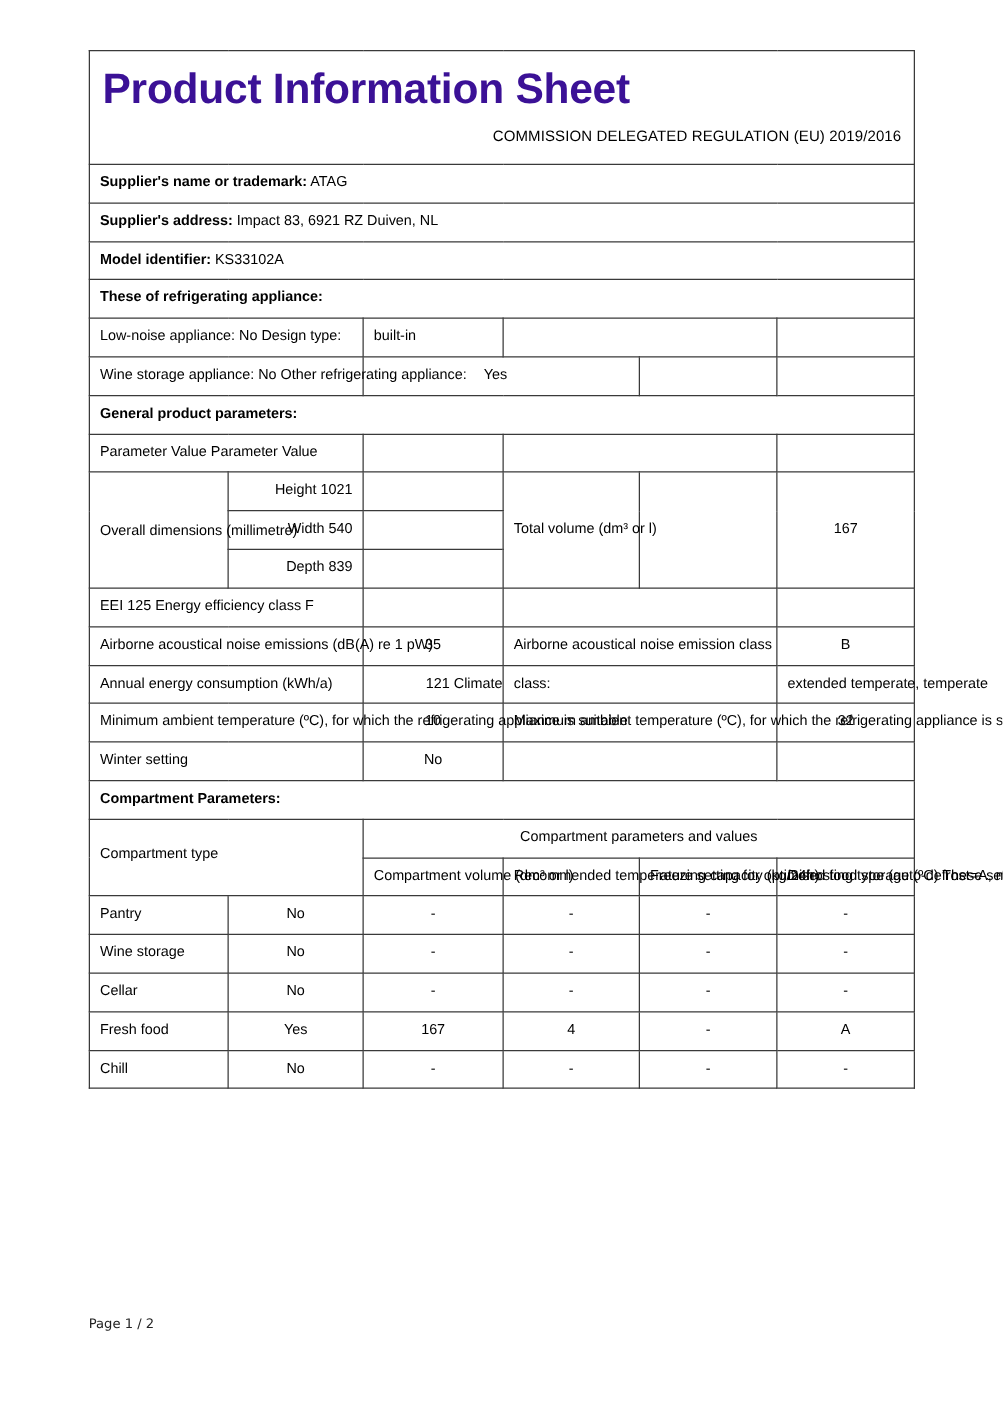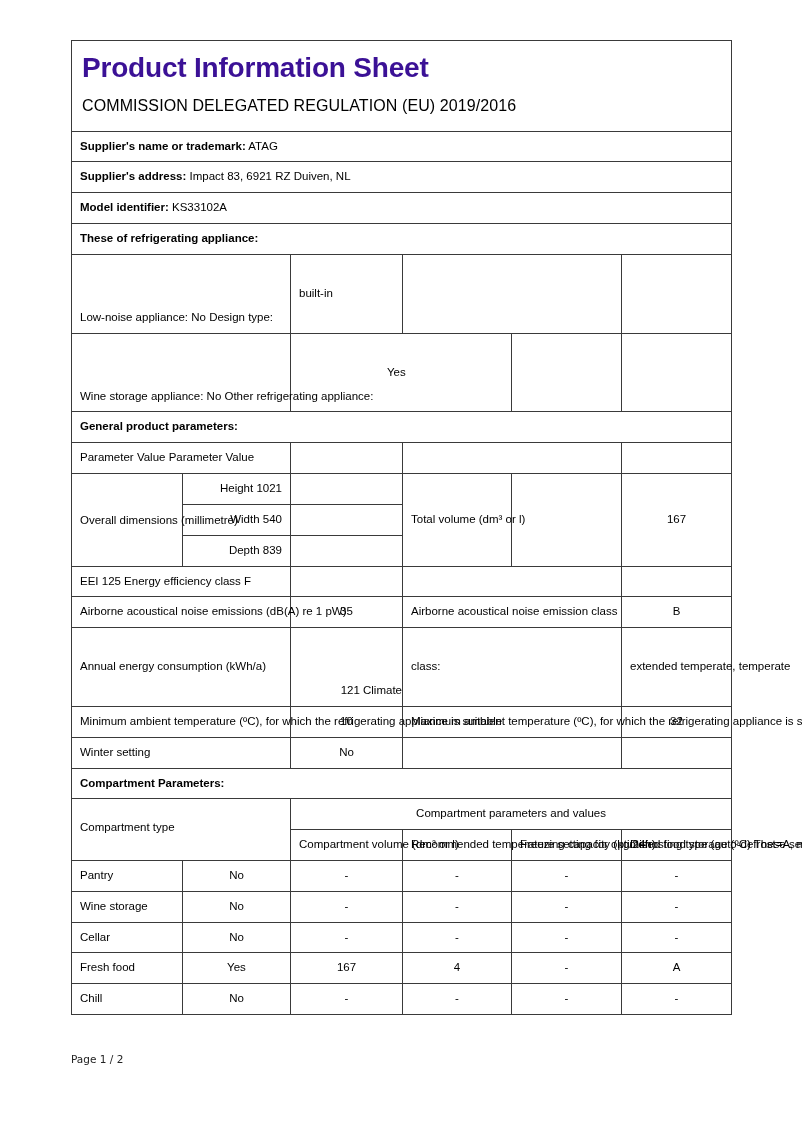--- a/index.html
+++ b/index.html
@@ -34,44 +34,44 @@
     line-height: 1.55;
     vertical-align: middle;
     background: #ffffff;
     overflow: visible;
     white-space: nowrap;
   }
   td.wrap { white-space: normal; }
 
   .title {
     color: #3b1196;
-    font-size: 28px;
+    font-size: 34px;
     font-weight: bold;
     letter-spacing: -0.2px;
     margin: 2px 0 10px 0;
     line-height: 1.1;
   }
   .subtitle {
-    font-size: 16px;
+    font-size: 12px;
     letter-spacing: 0.1px;
+    text-align: right;
   }
   .hdr-cell { padding: 10px 10px 12px 10px !important; }
 
   .b { font-weight: bold; }
   .center { text-align: center; }
   .right { text-align: right; }
   .mid { vertical-align: middle; }
   .top { vertical-align: top; }
 
   
   .spill {
     position: relative;
     display: inline-block;
     white-space: nowrap;
-    margin-top: 48px;
   }
 
   .footer {
     position: absolute;
     left: 71px;
     top: 1053px;
     width: 660px;
     text-align: left;
     font-size: 10.5px;
     color: #222222;

